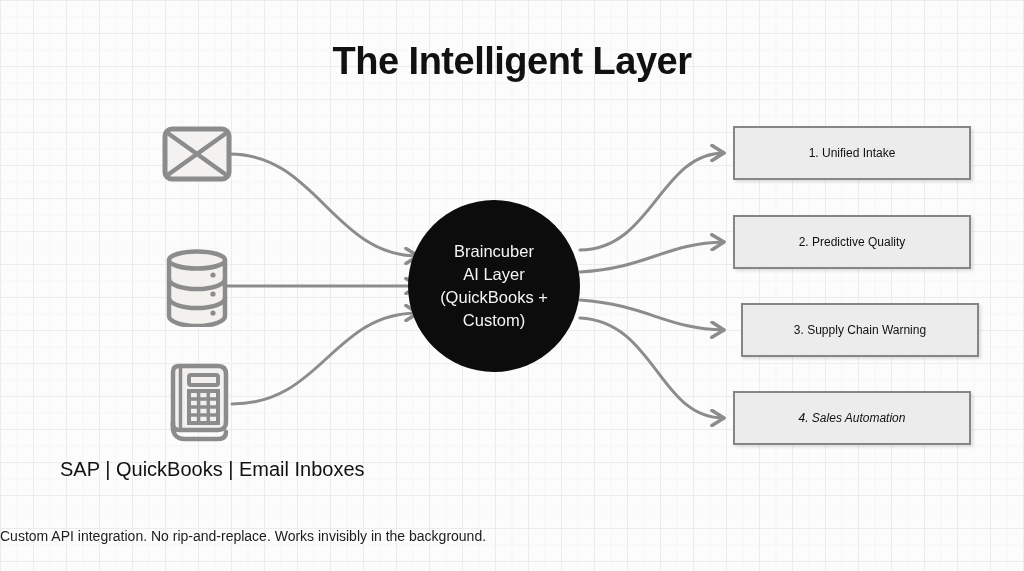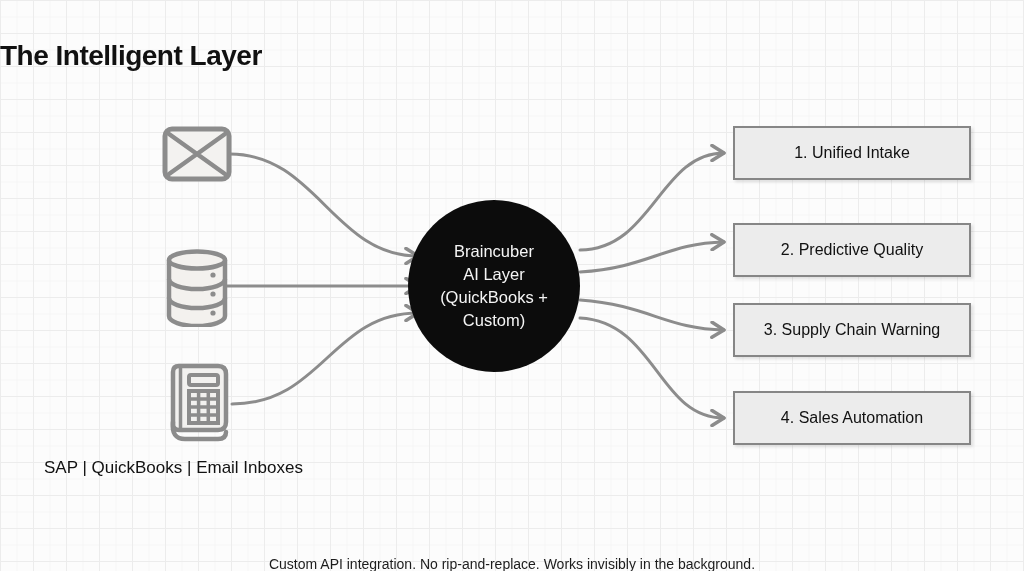--- a/index.html
+++ b/index.html
@@ -11,21 +11,22 @@
     background-color:#fcfcfc;
     background-image:
       linear-gradient(var(--grid-major,#ececec) 1px, transparent 1px),
       linear-gradient(90deg, var(--grid-major,#ececec) 1px, transparent 1px),
       linear-gradient(var(--grid-minor,#f5f5f5) 1px, transparent 1px),
       linear-gradient(90deg, var(--grid-minor,#f5f5f5) 1px, transparent 1px);
     background-size:33px 33px,33px 33px,16.5px 16.5px,16.5px 16.5px;
   }
   .title{
     position:absolute;left:0;right:0;top:40px;
-    font-size:28px;font-weight:700;letter-spacing:-0.5px;
+    text-align:center;
+    font-size:38px;font-weight:700;letter-spacing:-0.5px;
     color:var(--ink,#111);
   }
   #arrows{position:absolute;left:0;top:0;z-index:1;color:var(--arrow,#8c8c8c);}
   .icon{position:absolute;z-index:2;color:var(--icon,#8c8c8c);}
   .agent-circle{
     position:absolute;z-index:2;
     left:408px;top:200px;width:172px;height:172px;
     border-radius:50%;
     background:var(--circle-fill,#0c0c0c);
     color:var(--circle-text,#f5f5f5);
@@ -33,31 +34,31 @@
     font-size:16.5px;line-height:1.38;text-align:center;
   }
   .out-box{
     position:absolute;z-index:2;
     left:733px;width:238px;height:54px;
     background:var(--box-fill,#ececec);
     border:2px solid var(--box-border,#868686);
     box-shadow:2px 2px 3px rgba(0,0,0,0.12);
     box-sizing:border-box;
     display:flex;align-items:center;justify-content:center;
-    font-size:16px;color:var(--ink,#111);
+    font-size:12px;color:var(--ink,#111);
   }
-  .box1{top:126px;} .box2{top:215px;margin-top:8px;} .box3{top:303px;} .box4{top:391px;}
+  .box1{top:126px;} .box2{top:215px;} .box3{top:303px;margin-left:8px;} .box4{top:391px;font-style:italic;}
   .sources-label{
-    position:absolute;left:44px;top:458px;
-    font-size:17px;color:var(--ink,#111);
+    position:absolute;left:60px;top:458px;
+    font-size:20px;color:var(--ink,#111);
   }
   .caption{
     position:absolute;left:0;right:0;top:528px;
-    text-align:center;
-    font-size:14px;color:#1c1c1c;margin-top:28px;
+    text-align:left;
+    font-size:14px;color:#1c1c1c;
   }
 </style>
 </head>
 <body>
 
 <div id="stage">
 
   <div class="title">The Intelligent Layer</div>
 
   <svg id="arrows" width="1024" height="571" viewBox="0 0 1024 571">

